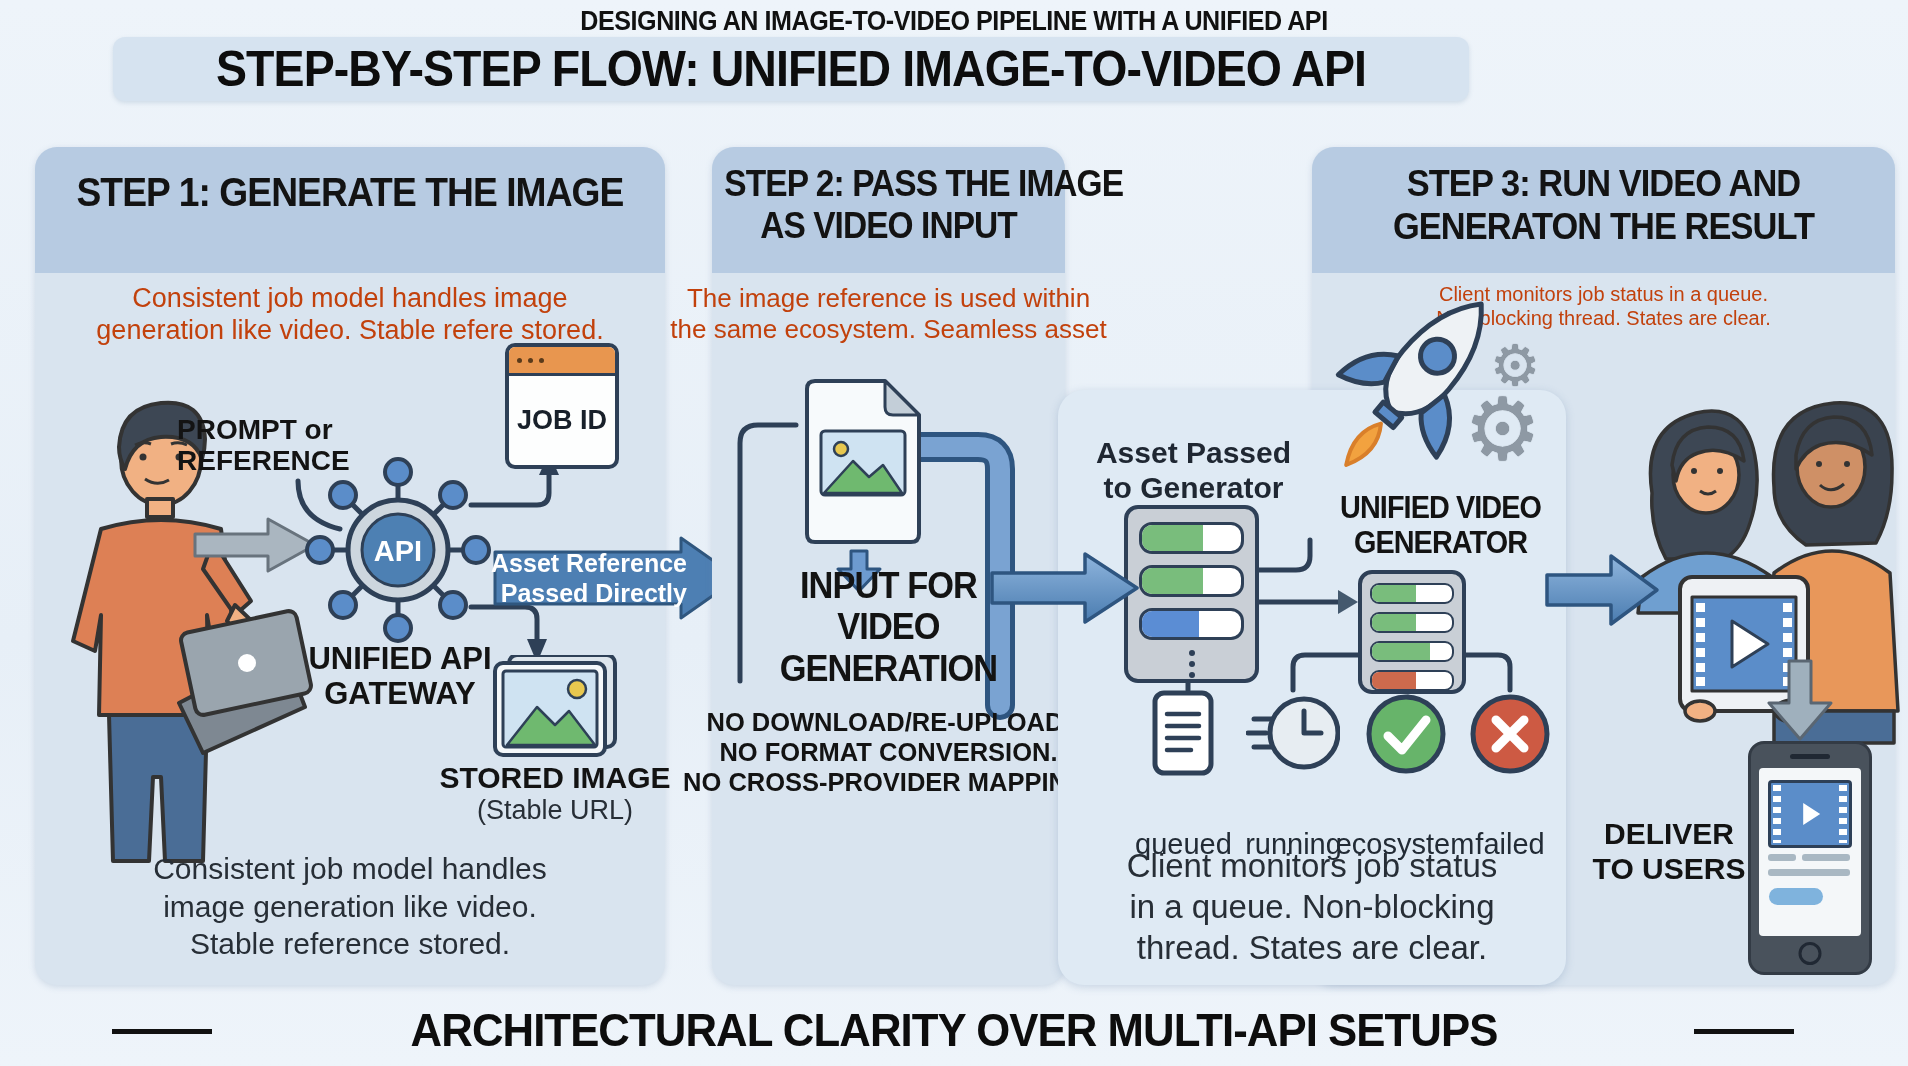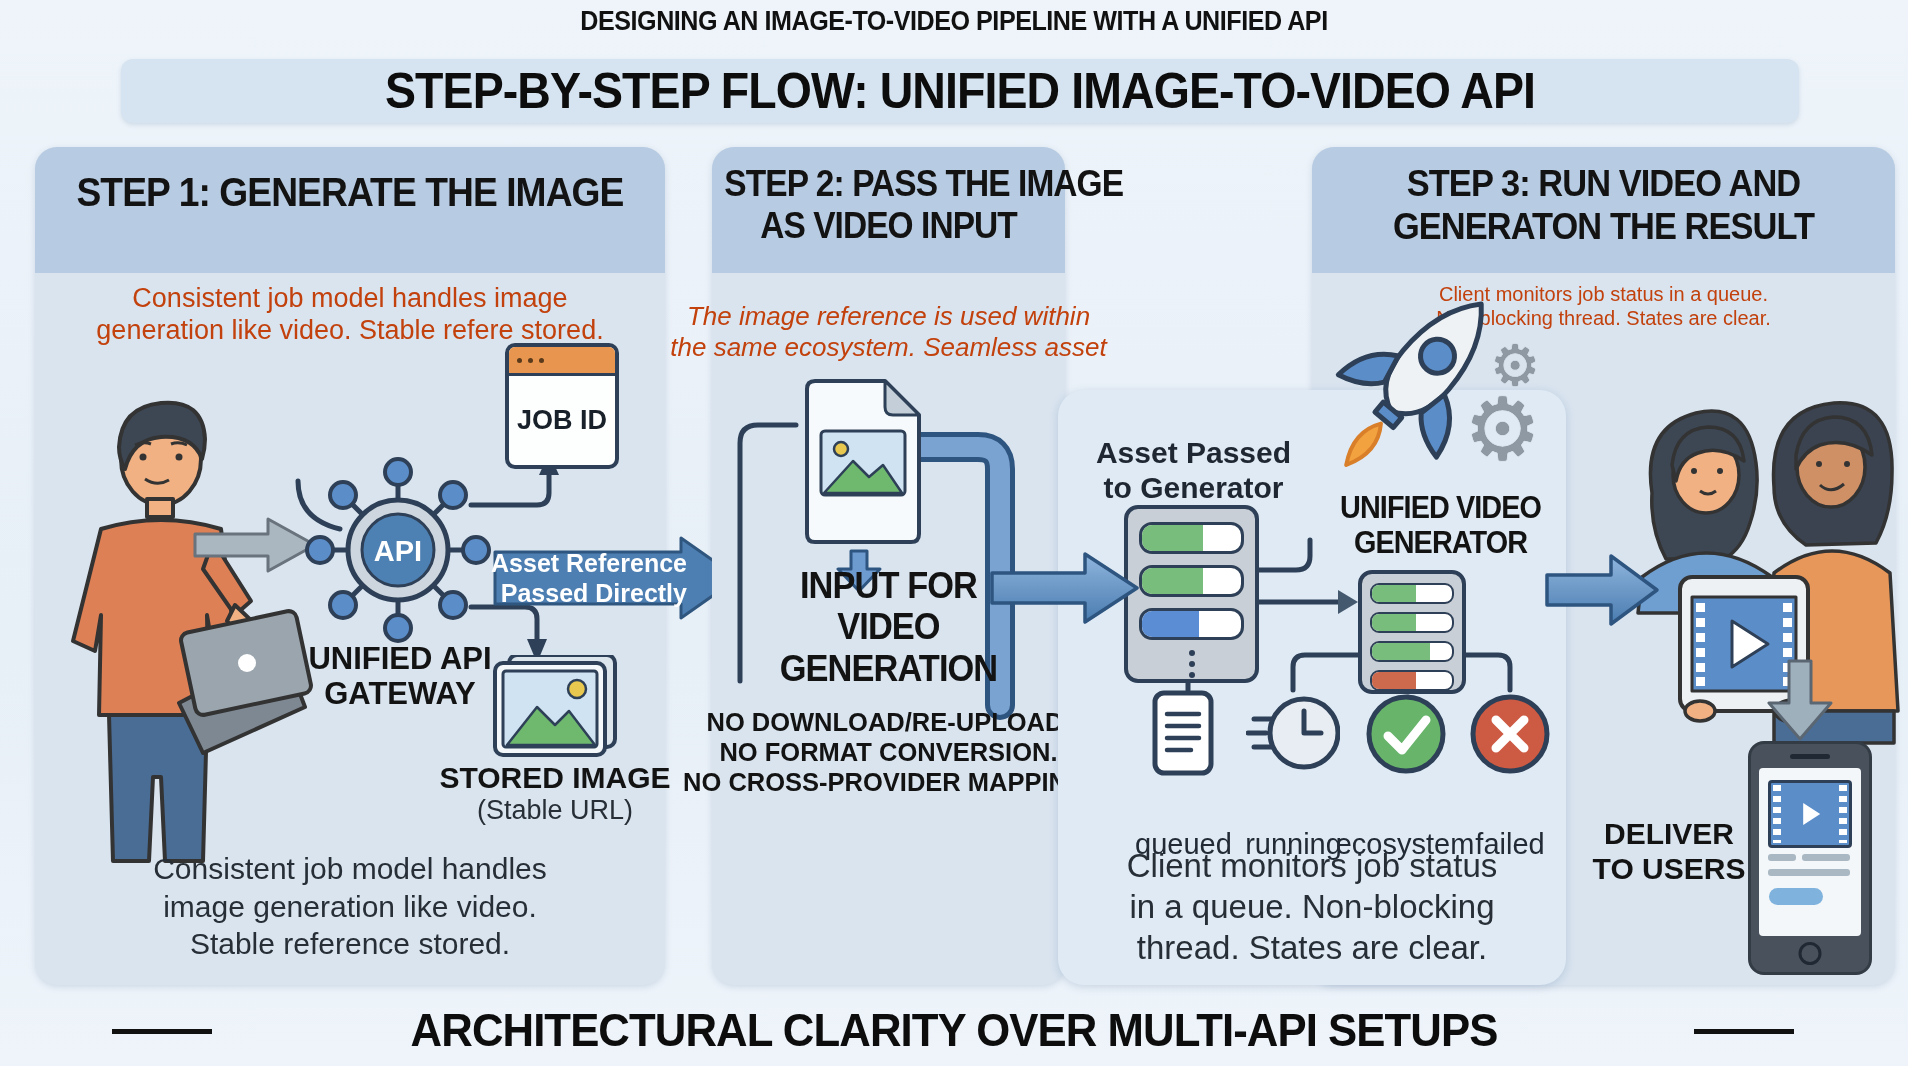--- a/index.html
+++ b/index.html
@@ -8,21 +8,21 @@
   .abs{position:absolute;}
   .preline{white-space:pre;}
   .center{text-align:center;}
   .bold{font-weight:bold;}
   .cond{transform:scaleX(.93);transform-origin:center;letter-spacing:-1px;}
   .heading{color:#131313;}
   .body-text{color:#272e36;}
 
   
   .kicker{top:6px;left:0;width:100%;font-size:27px;font-weight:bold;color:#111;letter-spacing:-.5px;}
-  .title-band{left:121px;top:37px;width:1678px;height:64px;background:#d6e3f0;border-radius:12px;box-shadow:0 2px 4px rgba(120,150,180,.25);margin-top:22px;}
+  .title-band{left:113px;top:37px;width:1356px;height:64px;background:#d6e3f0;border-radius:12px;box-shadow:0 2px 4px rgba(120,150,180,.25);}
   .main-title{top:0;left:0;width:100%;line-height:64px;font-size:50px;font-weight:bold;color:#0d0d0d;}
 
   
   .panel{position:absolute;background:#d9e4ef;border-radius:22px;z-index:1;box-shadow:0 2px 6px rgba(110,140,175,.25);}
   #panel1{left:35px;top:147px;width:630px;height:838px;}
   #panel2{left:712px;top:147px;width:353px;height:838px;}
   #panel3{left:1312px;top:147px;width:583px;height:838px;}
   .panel-header{position:absolute;top:0;left:0;right:0;height:126px;background:#b7cbe2;border-radius:22px 22px 0 0;}
   .step-title{width:100%;font-weight:bold;color:#131313;font-size:37px;line-height:1.16;}
   .subtitle{width:100%;font-size:26px;line-height:1.18;color:#c2410c;}
@@ -98,20 +98,22 @@
         <path d="M198,220 L236,256 L222,272 L190,236 Z" fill="#f1b183"></path>
         <path d="M72,330 H170 L166,476 H128 L124,392 H116 L112,476 H76 Z" fill="#4a6d96"></path>
       </g>
       <g stroke="#333" stroke-width="4" stroke-linejoin="round">
         <path d="M142,318 L246,264 L268,322 L166,368 Z" fill="#7e8892"></path>
         <rect x="150" y="236" width="118" height="84" rx="8" fill="#9aa5ae" transform="rotate(-12 209 278)"></rect>
         <circle cx="210" cy="278" r="9" fill="#fff" stroke="none"></circle>
       </g>
     </svg>
 
+    <div class="abs bold preline heading" style="left:142px;top:268px;font-size:28px;line-height:1.1;">PROMPT or
+REFERENCE</div>
 
     <svg class="abs" style="left:255px;top:330px;" width="55" height="58" viewBox="0 0 55 58">
       <path d="M8,4 Q8,42 50,52" fill="none" stroke="#2e4057" stroke-width="5" stroke-linecap="round"></path>
     </svg>
 
     <svg class="abs" style="left:158px;top:368px;" width="125" height="60" viewBox="0 0 125 60">
       <polygon points="2,19 75,19 75,4 122,30 75,56 75,41 2,41" fill="#aab6c0" stroke="#68737d" stroke-width="3" stroke-linejoin="round"></polygon>
     </svg>
 
     <svg class="abs" style="left:268px;top:308px;" width="190" height="190" viewBox="0 0 190 190">
@@ -184,21 +186,21 @@
 
     <div class="abs center preline body-text" style="top:703px;width:100%;font-size:30px;line-height:1.25;">Consistent job model handles
 image generation like video.
 Stable reference stored.</div>
   </div>
 
   <div id="panel2" class="panel">
     <div class="panel-header"></div>
     <div class="abs step-title center cond preline" style="top:16px;font-size:36px;">STEP 2: PASS THE IMAGE
 AS VIDEO INPUT</div>
-    <div class="abs subtitle center preline" style="top:154px;left:50%;width:max-content;transform:translateX(-50%);font-style:italic;">The image reference is used within
+    <div class="abs subtitle center preline" style="top:136px;left:50%;width:max-content;transform:translateX(-50%);">The image reference is used within
 the same ecosystem. Seamless asset</div>
 
     <svg class="abs" style="left:18px;top:272px;" width="72" height="268" viewBox="0 0 72 268">
       <path d="M66,6 H28 Q10,6 10,24 V262" fill="none" stroke="#2e4057" stroke-width="5" stroke-linecap="round"></path>
     </svg>
 
     <svg class="abs" style="left:196px;top:280px;overflow:visible;" width="112" height="285" viewBox="0 0 112 285">
       <path d="M6,20 H70 Q92,20 92,42 V278" fill="none" stroke="#2e5580" stroke-width="30" stroke-linecap="round"></path>
       <path d="M6,20 H70 Q92,20 92,42 V278" fill="none" stroke="#7aa3d2" stroke-width="20" stroke-linecap="round"></path>
     </svg>

